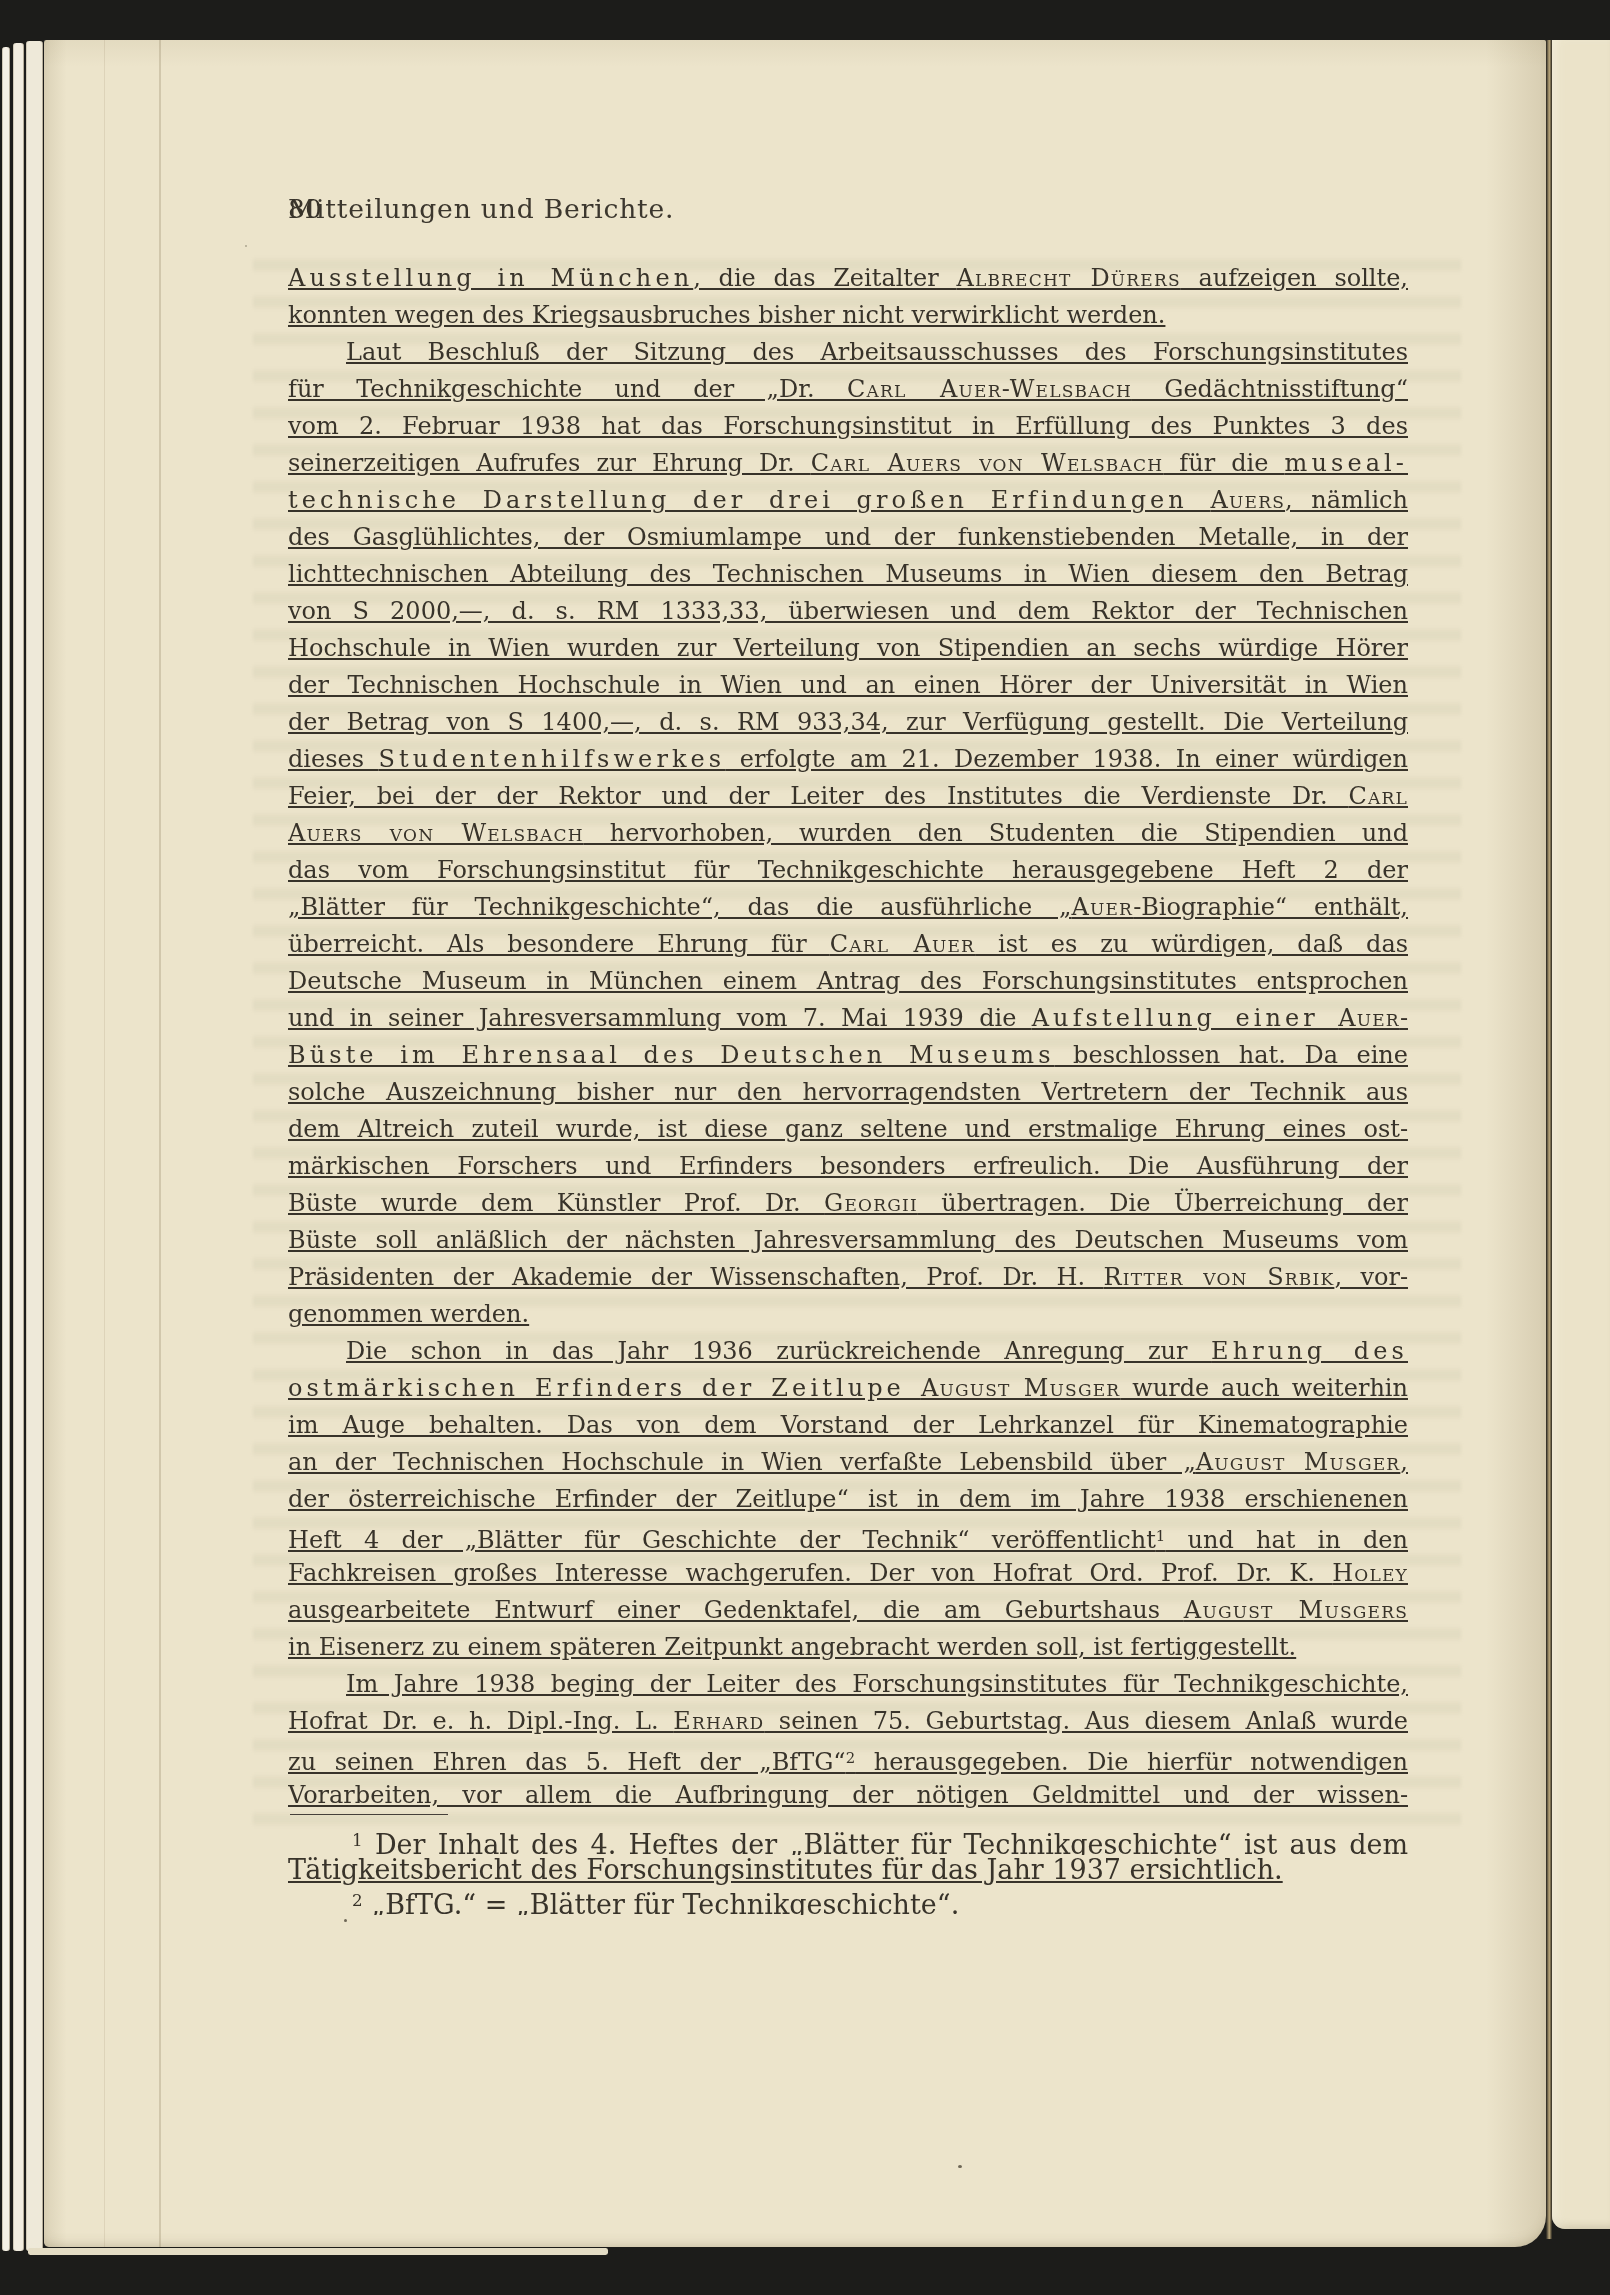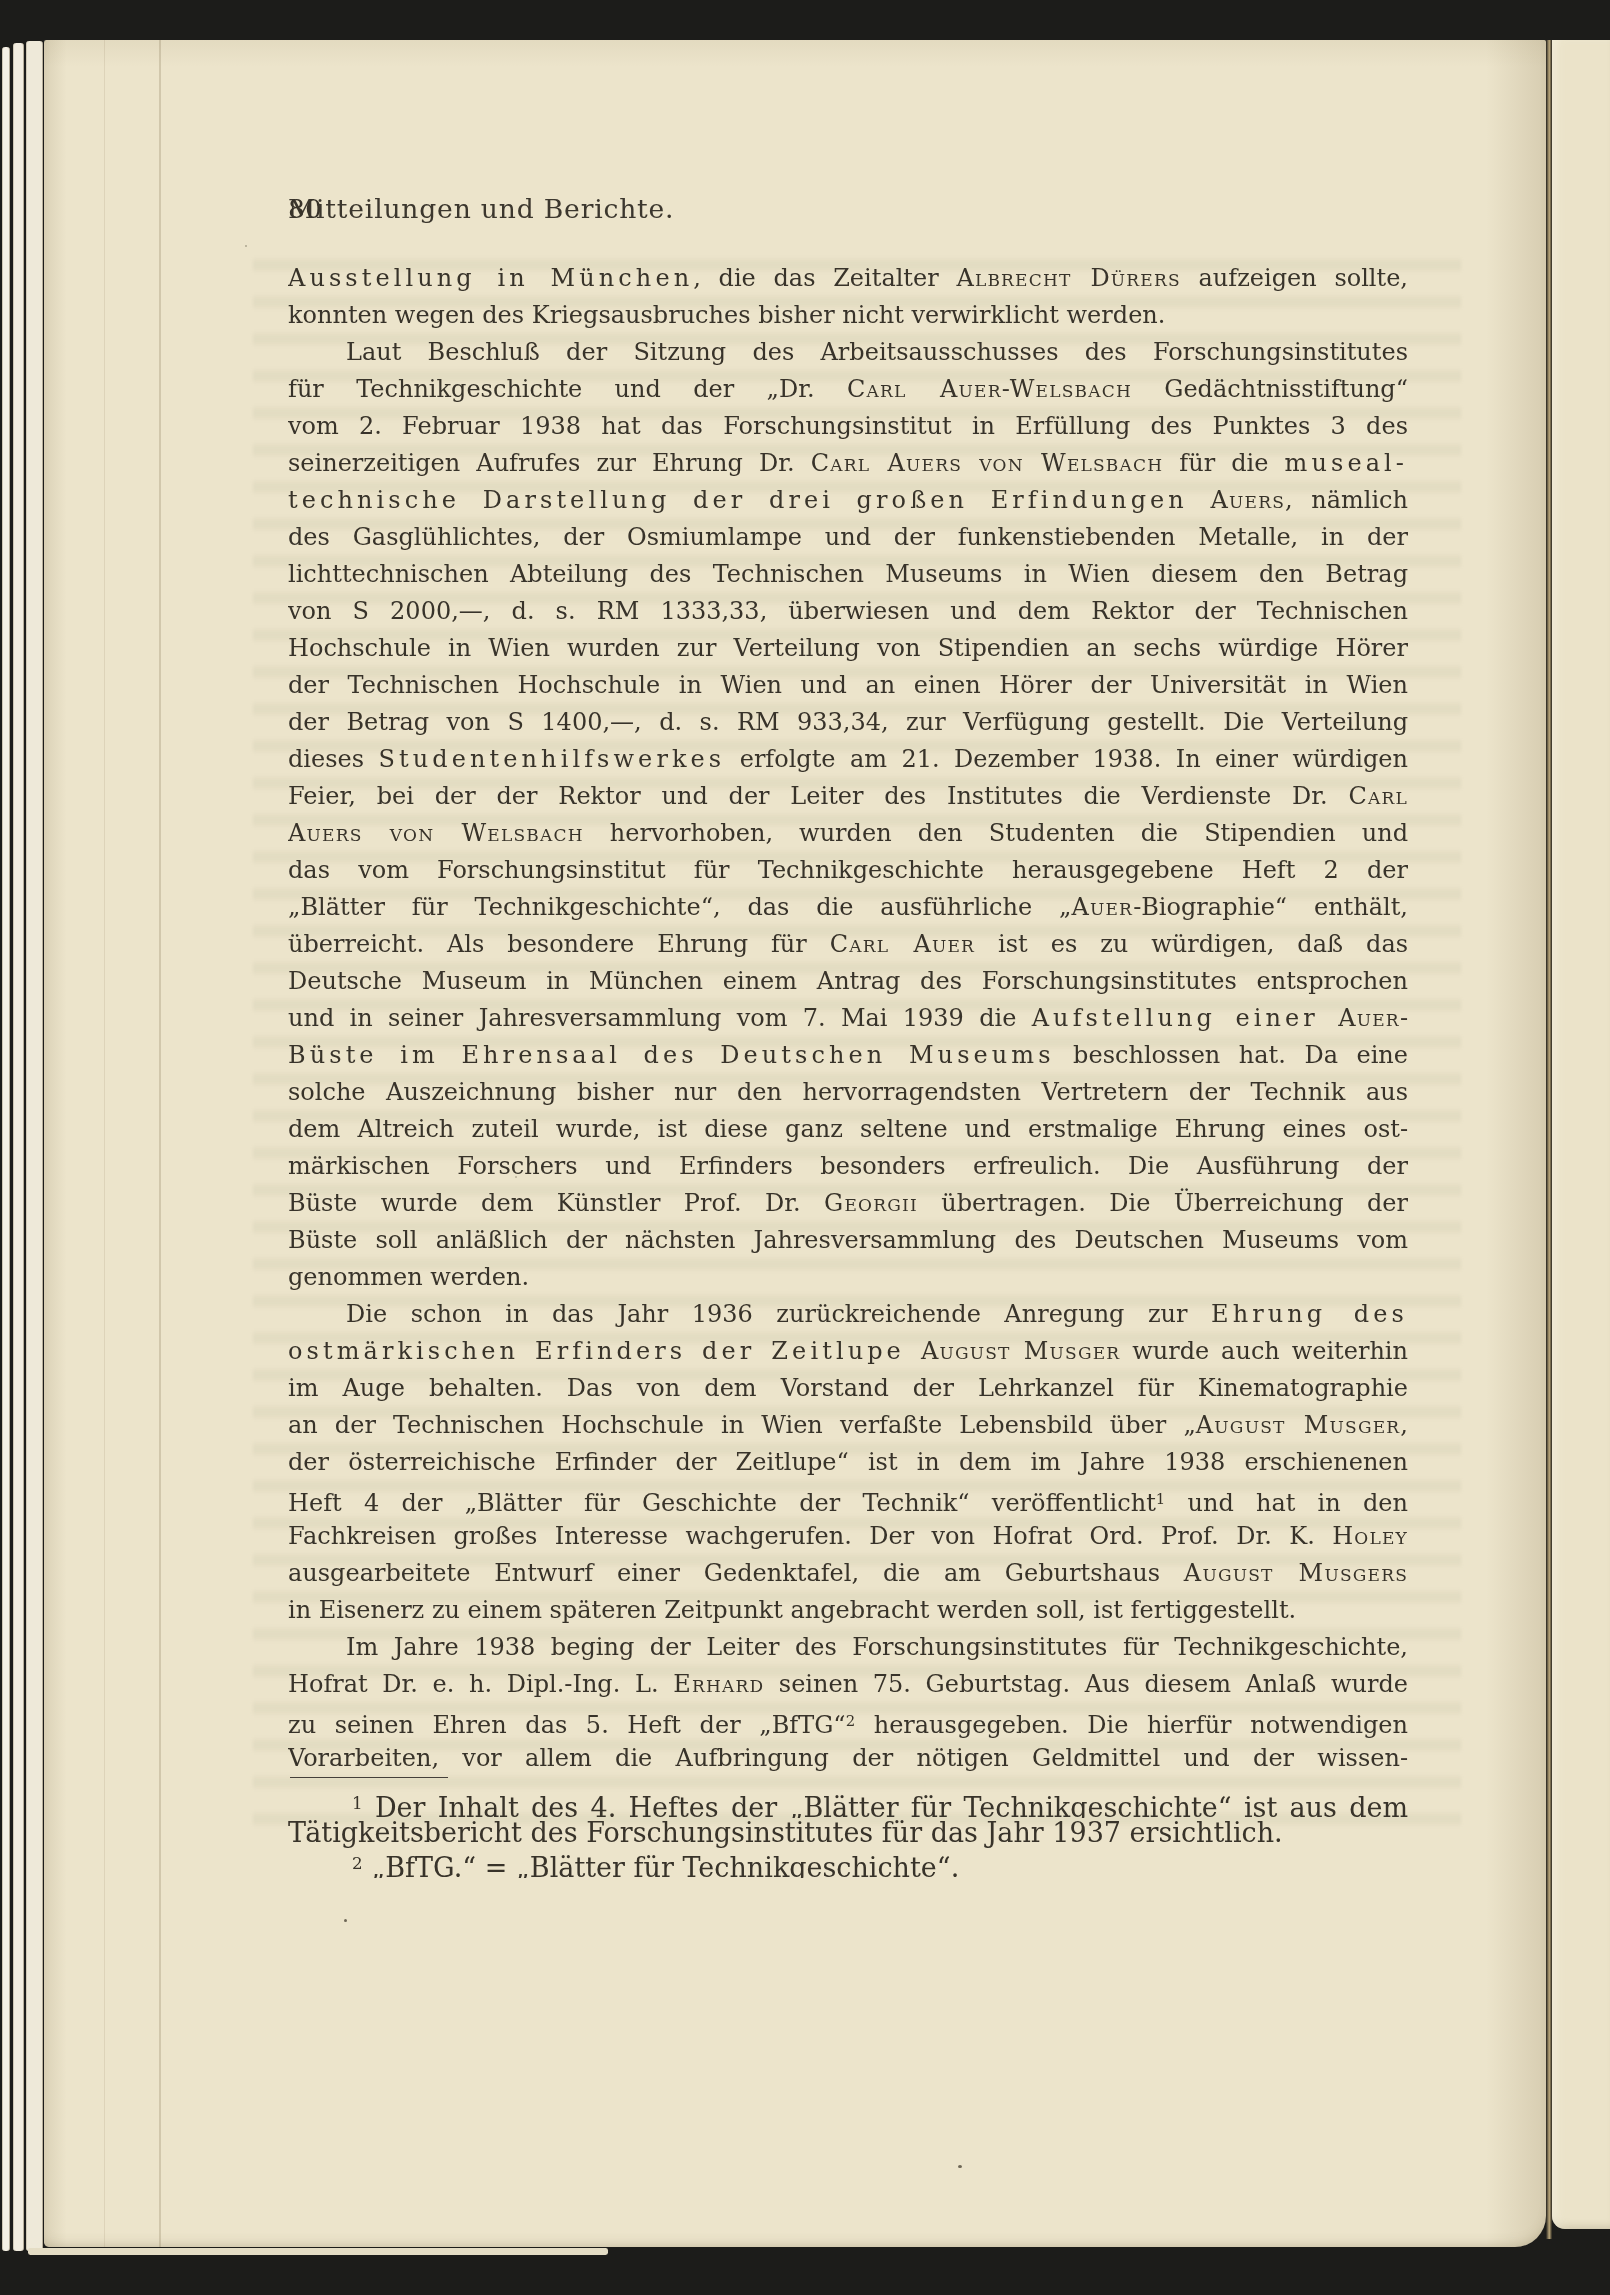--- a/index.html
+++ b/index.html
@@ -42,21 +42,21 @@
 
   .speck{position:absolute;border-radius:50%;background:#6e6756;}
 
   
   .text-col{position:absolute;left:244px;top:153px;width:1120px;}
   .header-row{position:relative;height:32px;line-height:32px;font-size:26.6px;}
   .pagenum{position:absolute;left:0;top:0;}
   .runhead{display:block;letter-spacing:0.03em;color:#3c372e;}
 
   .body-text{margin-top:35px;font-size:24px;}
-  .line{text-align:justify;text-align-last:justify;height:37px;line-height:37px;overflow:hidden;}
+  .line{text-align:justify;text-align-last:justify;height:37px;line-height:37px;overflow:hidden;text-decoration:underline;}
   .line.indent{text-indent:58px;}
   .line.last{text-align:left;text-align-last:left;}
   .sc{font-variant:small-caps;letter-spacing:0.05em;}
   .sp{letter-spacing:0.17em;}
   .sup{font-size:0.62em;vertical-align:0.45em;letter-spacing:normal;}
 
   .fnrule{width:158px;border-top:1.6px solid #45403a;margin:0 0 9.7px 1.6px;}
   .footnotes{font-size:27px;}
   .footnotes .line{height:30px;line-height:30px;}
   .footnotes .line.indent{text-indent:64px;}
@@ -102,20 +102,21 @@
           <div class="line"><span>„Blätter für Technikgeschichte“, das die ausführliche „</span><span class="sc">Auer</span><span>-Biographie“ enthält,</span></div>
           <div class="line"><span>überreicht. Als besondere Ehrung für </span><span class="sc">Carl Auer</span><span> ist es zu würdigen, daß das</span></div>
           <div class="line"><span>Deutsche Museum in München einem Antrag des Forschungsinstitutes entsprochen</span></div>
           <div class="line"><span>und in seiner Jahresversammlung vom 7. Mai 1939 die </span><span class="sp">Aufstellung einer </span><span class="sc">Auer</span><span>-</span></div>
           <div class="line"><span class="sp">Büste im Ehrensaal des Deutschen Museums</span><span> beschlossen hat. Da eine</span></div>
           <div class="line"><span>solche Auszeichnung bisher nur den hervorragendsten Vertretern der Technik aus</span></div>
           <div class="line"><span>dem Altreich zuteil wurde, ist diese ganz seltene und erstmalige Ehrung eines ost-</span></div>
           <div class="line"><span>märkischen Forschers und Erfinders besonders erfreulich. Die Ausführung der</span></div>
           <div class="line"><span>Büste wurde dem Künstler Prof. Dr. </span><span class="sc">Georgii</span><span> übertragen. Die Überreichung der</span></div>
           <div class="line"><span>Büste soll anläßlich der nächsten Jahresversammlung des Deutschen Museums vom</span></div>
+          <div class="line"><span>Präsidenten der Akademie der Wissenschaften, Prof. Dr. H. </span><span class="sc">Ritter von Srbik</span><span>, vor-</span></div>
           <div class="line last"><span>genommen werden.</span></div>
           <div class="line indent"><span>Die schon in das Jahr 1936 zurückreichende Anregung zur </span><span class="sp">Ehrung des</span></div>
           <div class="line"><span class="sp">ostmärkischen Erfinders der Zeitlupe </span><span class="sc">August Musger</span><span> wurde auch weiterhin</span></div>
           <div class="line"><span>im Auge behalten. Das von dem Vorstand der Lehrkanzel für Kinematographie</span></div>
           <div class="line"><span>an der Technischen Hochschule in Wien verfaßte Lebensbild über „</span><span class="sc">August Musger</span><span>,</span></div>
           <div class="line"><span>der österreichische Erfinder der Zeitlupe“ ist in dem im Jahre 1938 erschienenen</span></div>
           <div class="line"><span>Heft 4 der „Blätter für Geschichte der Technik“ veröffentlicht</span><span class="sup">1</span><span> und hat in den</span></div>
           <div class="line"><span>Fachkreisen großes Interesse wachgerufen. Der von Hofrat Ord. Prof. Dr. K. </span><span class="sc">Holey</span></div>
           <div class="line"><span>ausgearbeitete Entwurf einer Gedenktafel, die am Geburtshaus </span><span class="sc">August Musgers</span></div>
           <div class="line last"><span>in Eisenerz zu einem späteren Zeitpunkt angebracht werden soll, ist fertiggestellt.</span></div>

